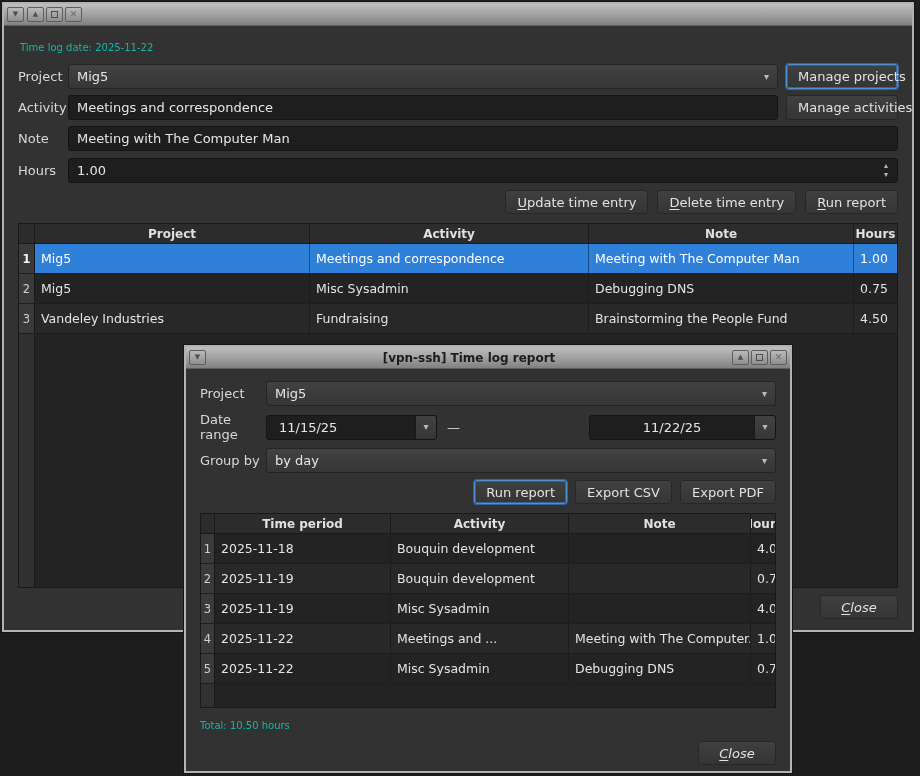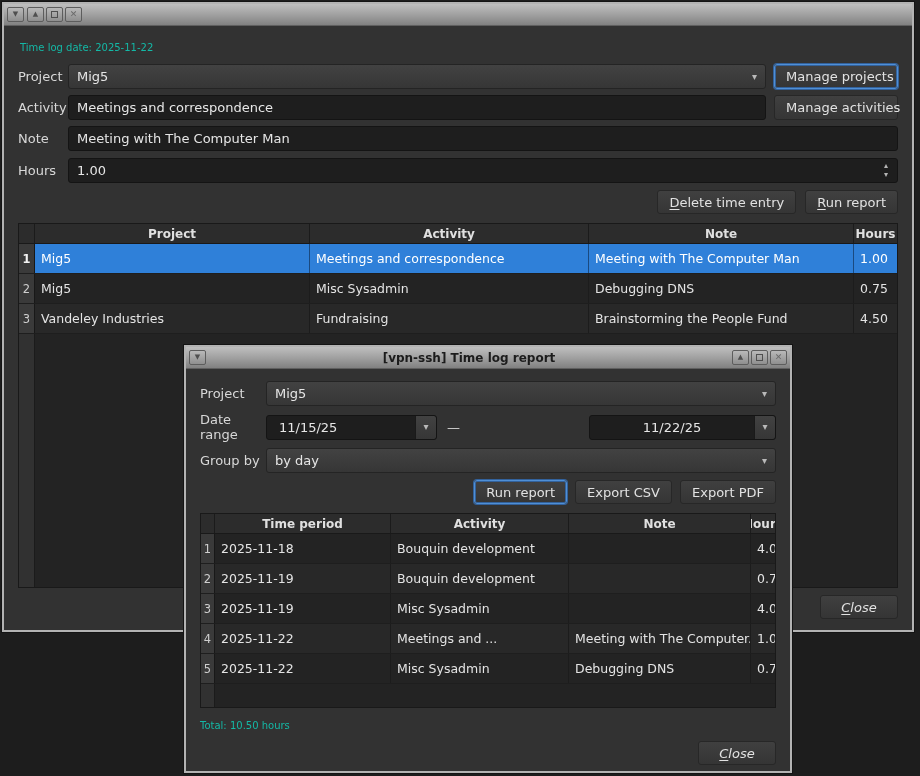--- a/index.html
+++ b/index.html
@@ -75,21 +75,21 @@
 
   
   .mw-datelabel { margin:14px 0 0 2px; line-height:16px; }
   .mw-row1 { margin-top:8px; }  .mw-rowN { margin-top:6px; }  .mw-rowH { margin-top:7px; }
   .mw-label { width:50px; }
   .mw-actions { margin-top:7px; display:flex; justify-content:flex-end; gap:9px; }
   .mw-table { margin-top:9px; height:365px; }
   .mw-closerow { margin-top:7px; display:flex; justify-content:flex-end; }
   .gap8 { margin-left:8px; }
   .flex1 { flex:1; min-width:0; }
-  .w-manage { width:124px; flex:0 0 auto; }
+  .w-manage { width:112px; flex:0 0 auto; }
 
   .dlg-row1 { margin-top:12px; }  .dlg-rowN { margin-top:6px; }
   .dlg-label { width:66px; }
   .dlg-datefield { width:171px; flex:0 0 auto; }
   .dlg-datefield2 { width:187px; flex:0 0 auto;text-align:center; }
   .dash { margin:0 10px; color:#d8d8d8; font-size:13px; }
   .spacer { flex:1; }
   .dlg-actions { margin-top:7px; display:flex; justify-content:flex-end; gap:8px; }
   .dlg-table { margin-top:9px; height:195px; }
   .dlg-total { margin-top:10px; line-height:16px; }
@@ -151,20 +151,21 @@
         <div class="entry spin flex1">
           <span class="entry-text">1.00</span>
           <div class="spin-btns">
             <span>▴</span>
             <span>▾</span>
           </div>
         </div>
       </div>
 
       <div class="mw-actions">
+        <button class="btn small"><span class="mn">U</span><span>pdate time entry</span></button>
         <button class="btn small"><span class="mn">D</span><span>elete time entry</span></button>
         <button class="btn small"><span class="mn">R</span><span>un report</span></button>
       </div>
 
       <div class="table mw-table">
         <div class="thead main-cols">
           <div class="th"></div>
           <div class="th">Project</div>
           <div class="th">Activity</div>
           <div class="th">Note</div>

